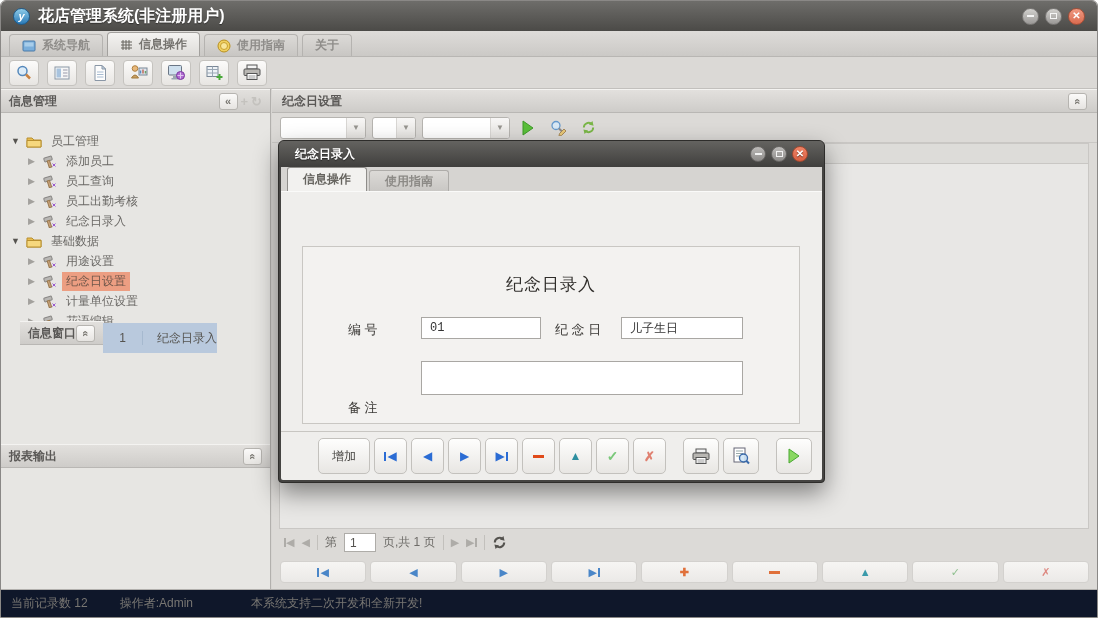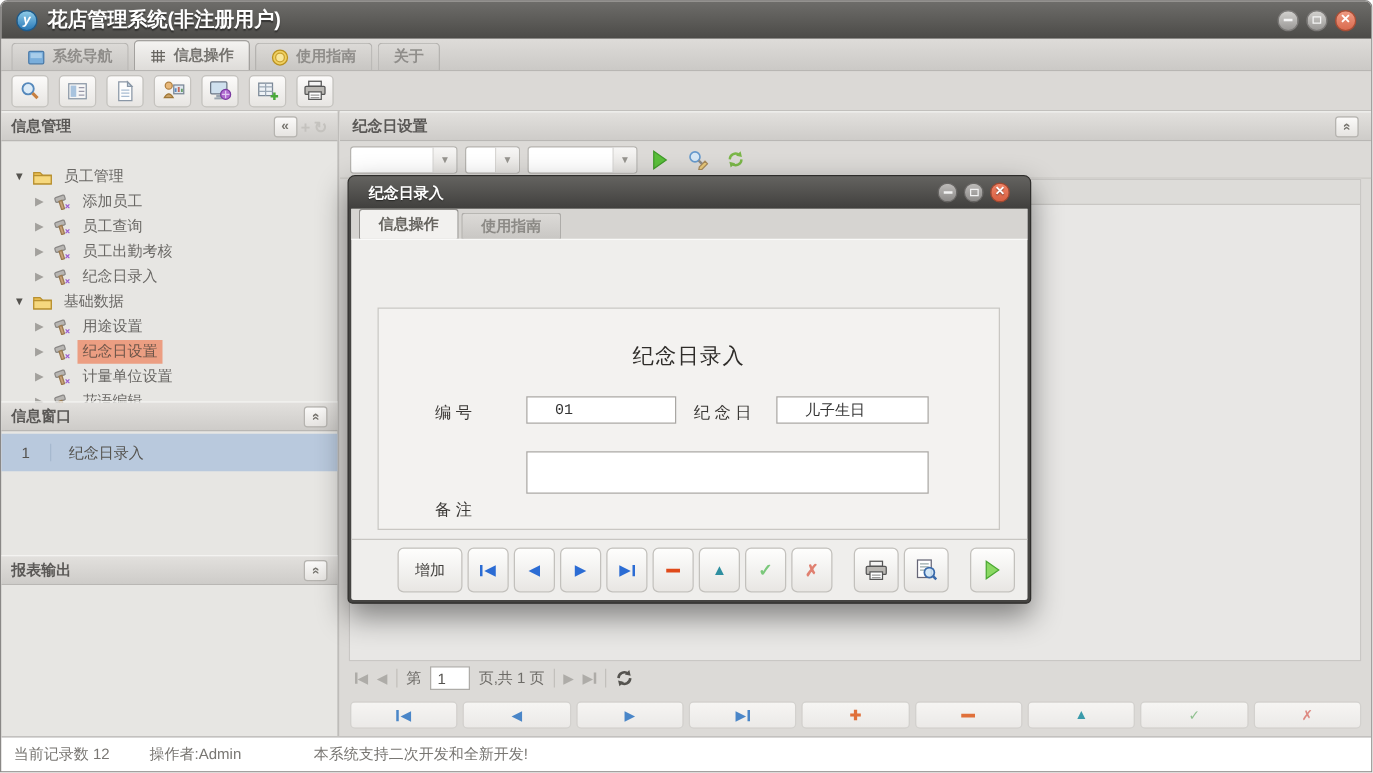--- a/index.html
+++ b/index.html
@@ -56,21 +56,21 @@
                   display:flex; align-items:center; padding:0 8px;
                   font-size:12px; font-weight:bold; color:#5a5856; }
   .ph-tools { margin-left:auto; display:flex; align-items:center; gap:3px; }
   .hdr-btn { width:19px; height:17px; border:1px solid #b6b4b0; border-radius:3px;
              background:linear-gradient(#fbfaf9,#e6e4e1); color:#77756f;
              font-size:11px; line-height:1; display:flex; align-items:center; justify-content:center; }
   .ghost { color:#c4c2be; font-size:13px; font-weight:bold; line-height:1; }
   .chev-up { display:inline-block; transform:rotate(90deg); font-size:11px; }
 
   .sp1 { height:232px; display:flex; flex-direction:column;gap:12px; }
-  .sp2 { height:123px; display:flex; flex-direction:column; }
+  .sp2 { height:123px; display:flex; flex-direction:row;padding-left:19px; }
   .sp3 { flex:1; display:flex; flex-direction:column; }
 
   .tree { padding-top:6px; font-size:12px; color:#6a6865; }
   .tree-item { height:20px; display:flex; align-items:center; gap:5px; padding-left:10px; }
   .tree-item.child { padding-left:27px; }
   .tw-open { color:#55534f; font-size:9px; width:10px; }
   .tw-closed { color:#a3a19d; font-size:9px; width:10px; }
   .tree-label { padding:1px 4px; }
   .tree-label.selected { background:#ec9e82; color:#6e564a; }
 
@@ -114,21 +114,21 @@
   .nav-btn { flex:1; height:22px; background:linear-gradient(#f6f5f3,#ebe9e7);
              border:1px solid #d3d1ce; border-radius:4px;
              display:flex; align-items:center; justify-content:center;
              font-size:11px; gap:1px; }
   .c-blue { color:#4a86c8; } .c-orange { color:#e0703a; font-weight:bold; }
   .c-teal { color:#3a9aaa; } .c-green { color:#8fc08f; } .c-red { color:#dd8880; }
   .hbar { display:inline-block; width:11px; height:3px; background:currentColor; }
 
   
   .statusbar { position:absolute; left:0; right:0; bottom:0; height:28px;
-               background:#ffffff; border-top:1px solid #b2b0ad;
+               background:#0f172a; border-top:1px solid #b2b0ad;
                display:flex; align-items:center; padding-left:10px;
                font-size:12px; color:#787672; }
   .sb-op { margin-left:32px; } .sb-msg { margin-left:58px; }
 
   
   .dialog { position:absolute; left:277px; top:139px; width:547px; height:343px;
             background:#454442; border:1px solid #2e2d2b; border-radius:6px 6px 4px 4px;
             box-shadow:0 10px 24px rgba(0,0,0,.45); }
   .dlg-titlebar { height:26px; display:flex; align-items:center; padding:0 16px;
                   color:#fff; font-weight:bold; font-size:12px;
@@ -152,21 +152,21 @@
              border-bottom:none; border-radius:3px 3px 0 0;
              display:flex; align-items:center; }
   .dlg-tab.active { height:24px; background:#f2f1ef; color:#66645f; border-color:#8f8d8a; }
 
   .dlg-form { position:absolute; left:21px; right:22px; top:79px; height:178px;
               background:#f3f2f0; border:1px solid #c9c7c3; }
   .form-title { text-align:center; margin-top:26px; font-size:17px; color:#2f2d2a;
                 letter-spacing:1px; }
   .f-label { position:absolute; font-size:13px; color:#3a3835; }
   .f-input { position:absolute; height:22px; background:#fff; border:1px solid #a9a7a3;
-             font-size:12px; color:#333; padding-left:22px;
+             font-size:12px; color:#333; padding-left:8px;
              font-family:"Liberation Mono", monospace; }
 
   .dlg-footer { position:absolute; left:0; right:0; bottom:0; height:49px;
                 border-top:1px solid #c8c6c2; display:flex; align-items:center;
                 padding-left:37px; gap:4px; }
   .d-btn { height:36px; min-width:33px; border:1px solid #c3c1bd; border-radius:5px;
            background:linear-gradient(#fefefd,#e8e6e3);
            display:flex; align-items:center; justify-content:center;
            font-size:12px; color:#44423f; gap:1px; }
   .d-btn.txt { width:52px; }

